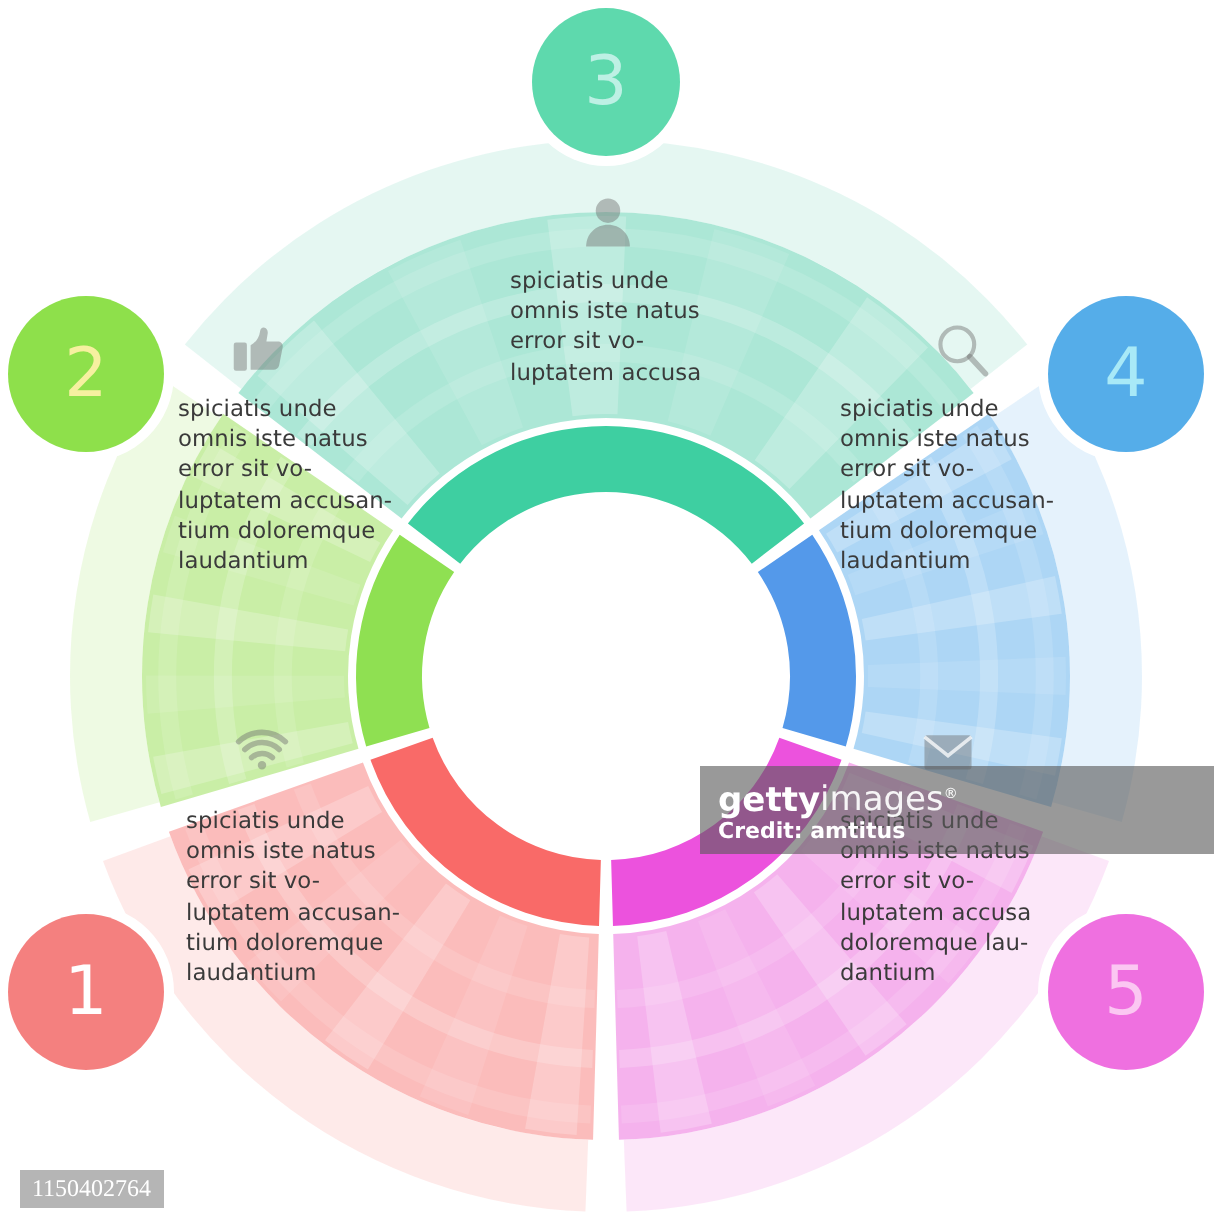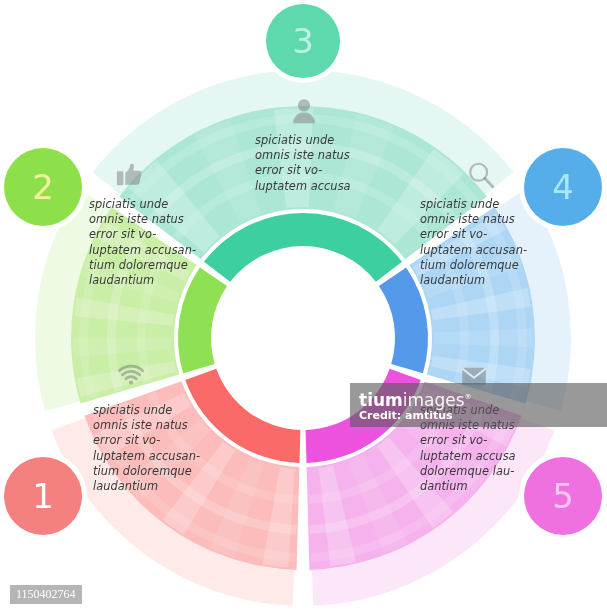--- a/index.html
+++ b/index.html
@@ -26,21 +26,20 @@
     height: 612px;
   }
   .seg-text {
     position: absolute;
     font-family: "DejaVu Sans", "Liberation Sans", sans-serif;
     font-size: 11.4px;
     line-height: 15.2px;
     color: #3a3a3a;
     white-space: pre-line;
     letter-spacing: 0.05px;
-    font-style: italic;
   }
   .num-circle {
     position: absolute;
     border-radius: 50%;
     display: flex;
     align-items: center;
     justify-content: center;
     font-family: "DejaVu Sans", "Liberation Sans", sans-serif;
     font-size: 34px;
     font-weight: 400;
@@ -286,19 +285,19 @@
     </svg></div>
   <div class="seg-text" style="left: 420px; top: 403px; width: 120px;">spiciatis unde
 omnis iste natus
 error sit vo-
 luptatem accusa
 doloremque lau-
 dantium</div>
 
   <div id="wm-main">
     <div id="wm-logo">
-      <b>tium</b><i>images</i><sup>®</sup>
+      <b>getty</b><i>images</i><sup>®</sup>
     </div>
     <div id="wm-credit">Credit: amtitus</div>
   </div>
   <div id="wm-id">1150402764</div>
 
 </div>
 
 </body></html>

